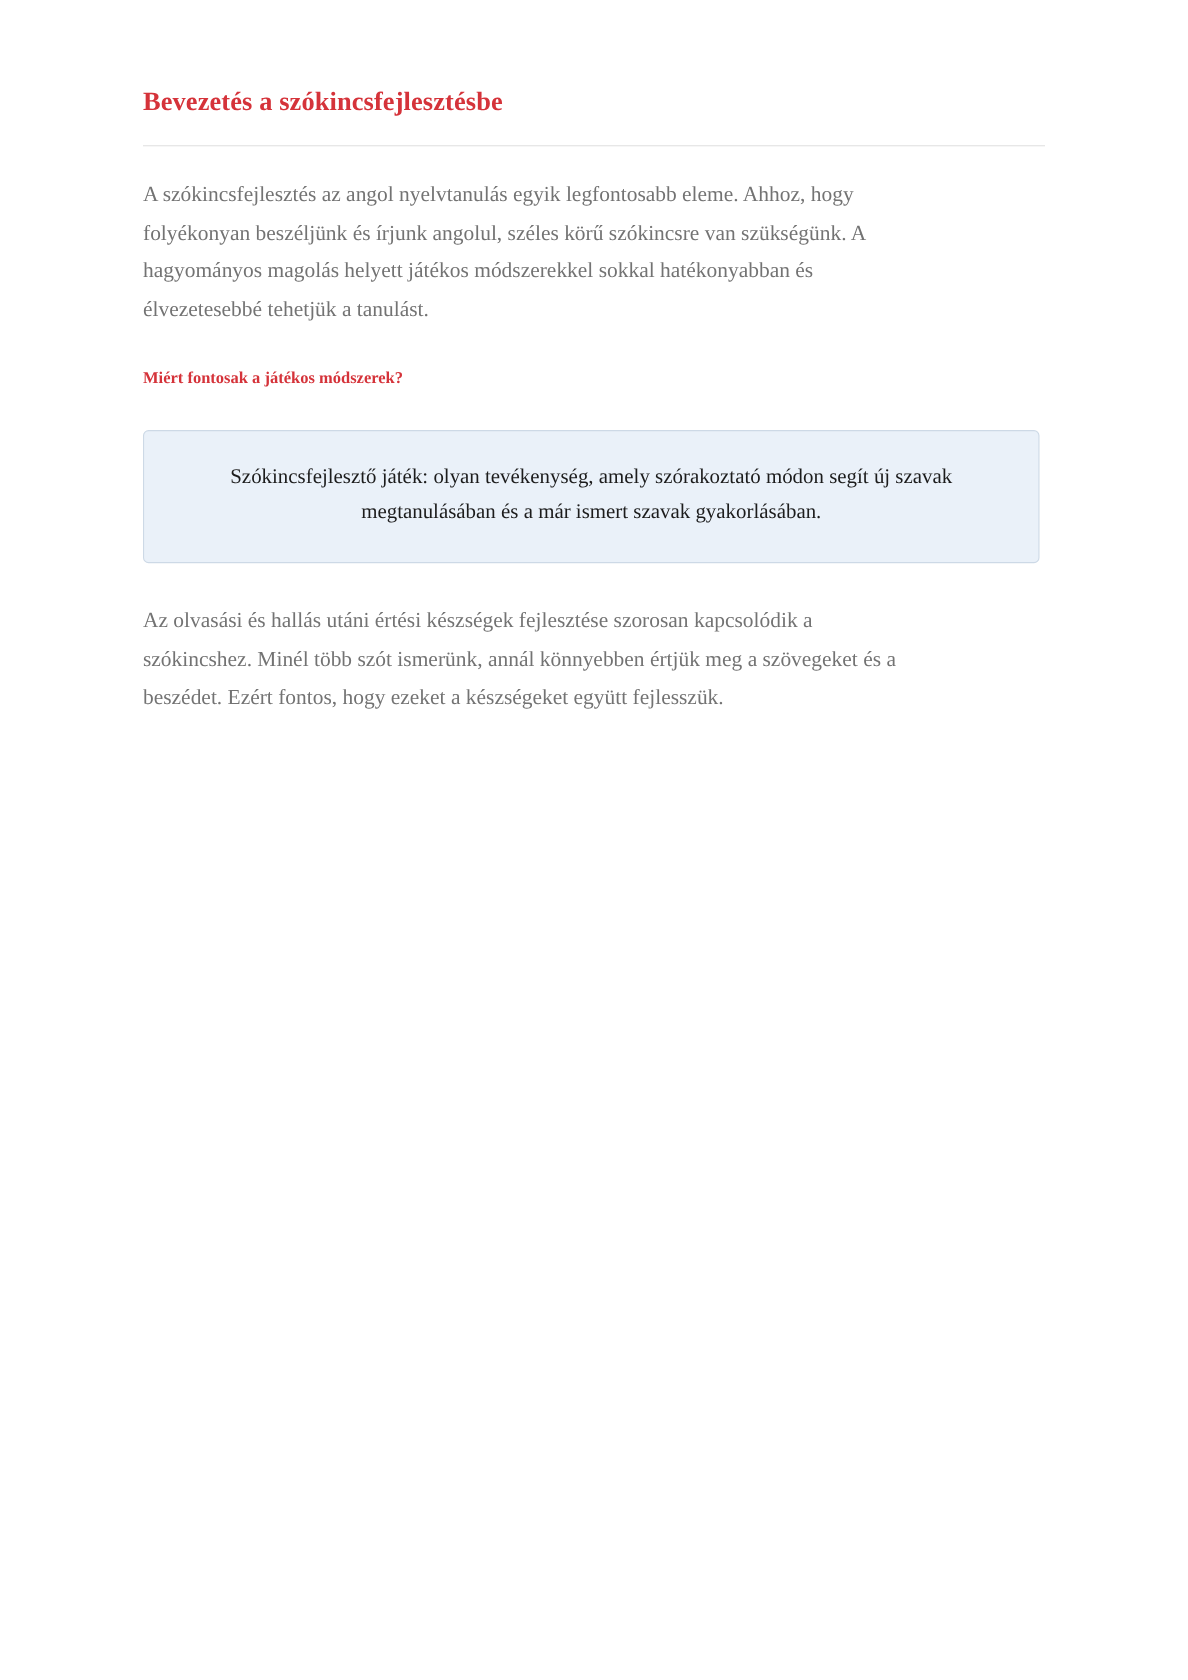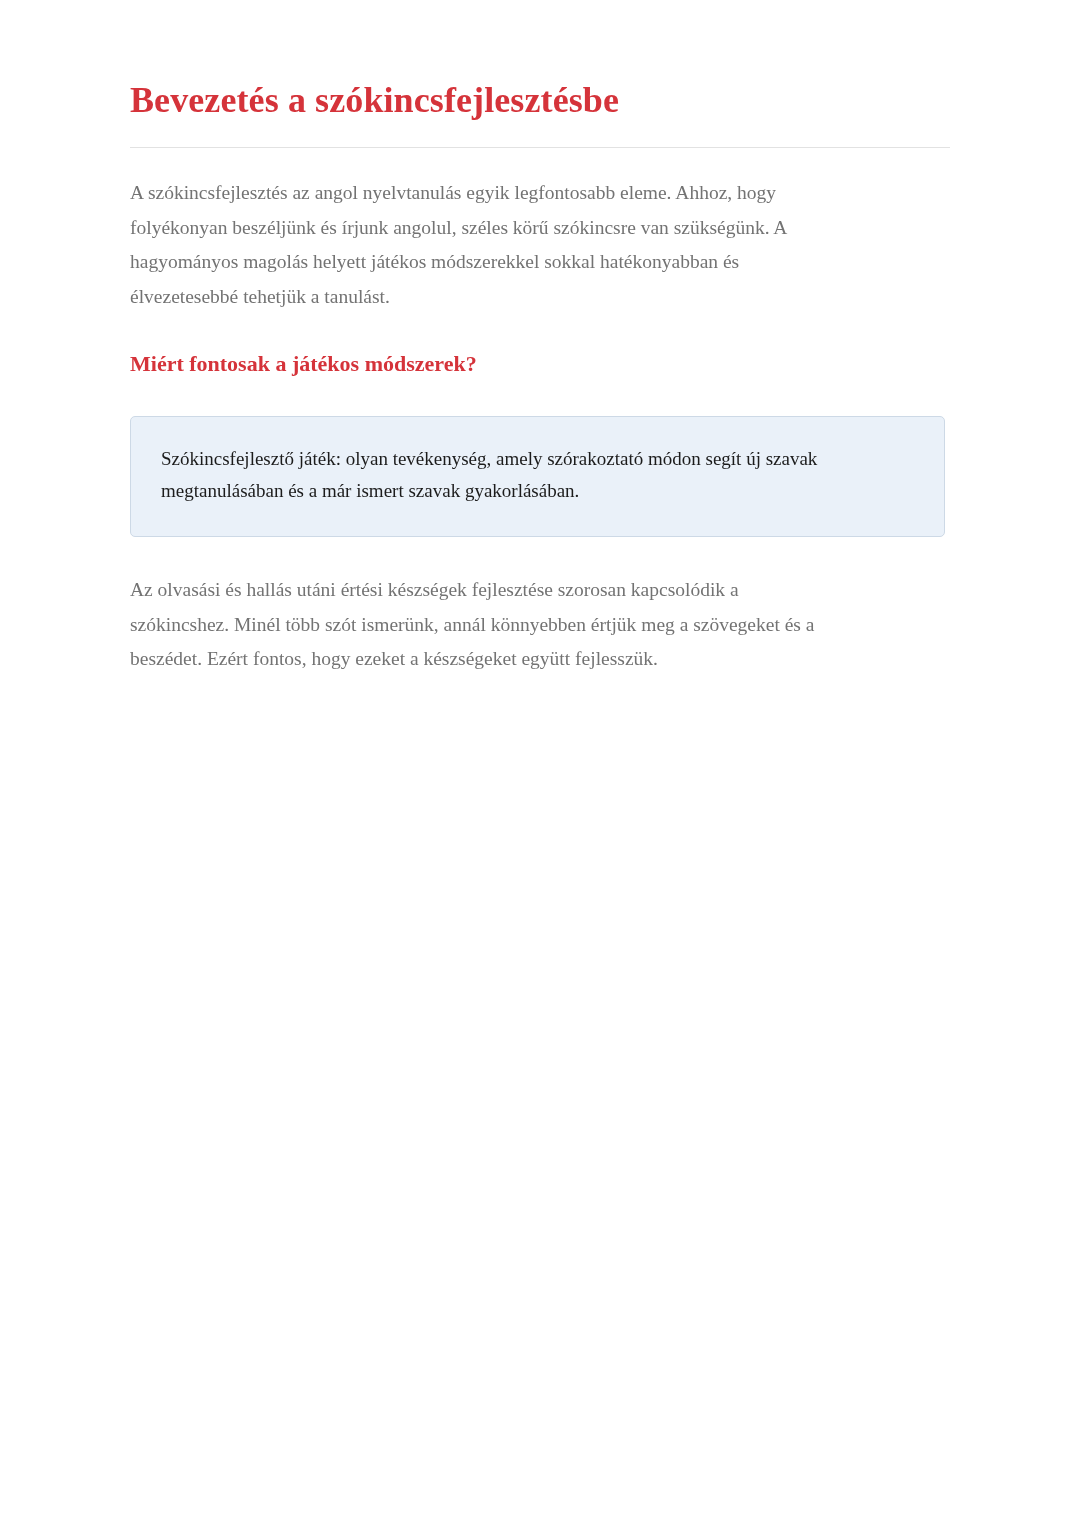--- a/index.html
+++ b/index.html
@@ -16,21 +16,21 @@
   }
   .page {
     box-sizing: border-box;
     width: 1080px;
     height: 1527px;
     padding: 78px 130px 0 130px;
     background: #ffffff;
   }
   .doc-title {
     font-family: "Liberation Serif", serif;
-    font-size: 36px;
+    font-size: 24px;
     font-weight: 700;
     color: #d5333a;
     letter-spacing: 0.1px;
     margin: 0 0 0 0;
     line-height: 1.25;
   }
   .title-rule {
     border: 0;
     border-top: 1px solid #e2e2e2;
     margin: 24px 0 28px 0;
@@ -39,34 +39,35 @@
   p.body-text {
     font-family: "Liberation Serif", serif;
     font-size: 19.5px;
     line-height: 1.78;
     color: #737373;
     margin: 0 0 26px 0;
     max-width: 690px;
   }
   h2.section-heading {
     font-family: "Liberation Serif", serif;
-    font-size: 22px;
+    font-size: 15px;
     font-weight: 700;
     color: #d5333a;
     margin: 34px 0 22px 0;
     line-height: 1.4;
   }
   .callout {
     box-sizing: border-box;
     background: #eaf1f9;
     border: 1px solid #cdd9e6;
     border-radius: 5px;
     padding: 26px 30px 28px 30px;
     margin: 36px 0 36px 0;
     max-width: 815px;
+    text-align: center;
   }
   .callout p {
     font-family: "Liberation Serif", serif;
     font-size: 19px;
     line-height: 1.72;
     color: #1c1c1c;
     margin: 0;
   }
 </style>
 </head>

